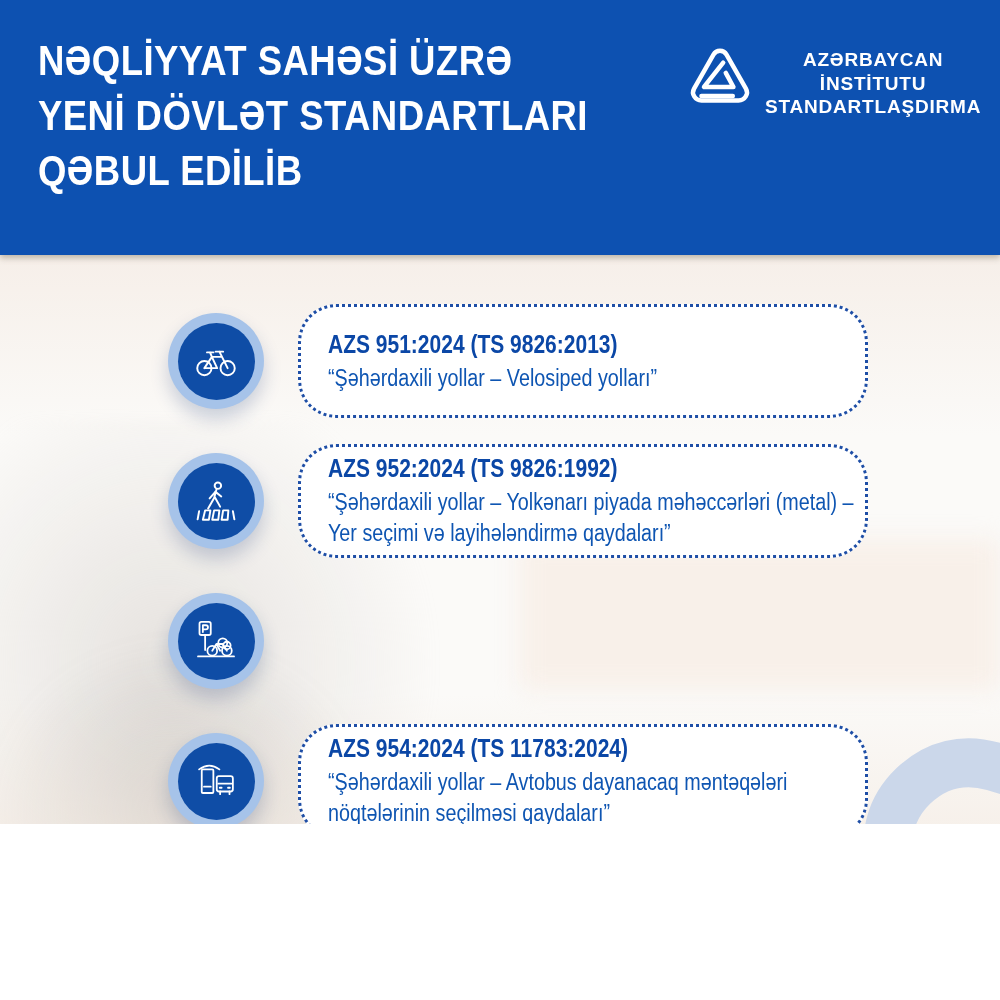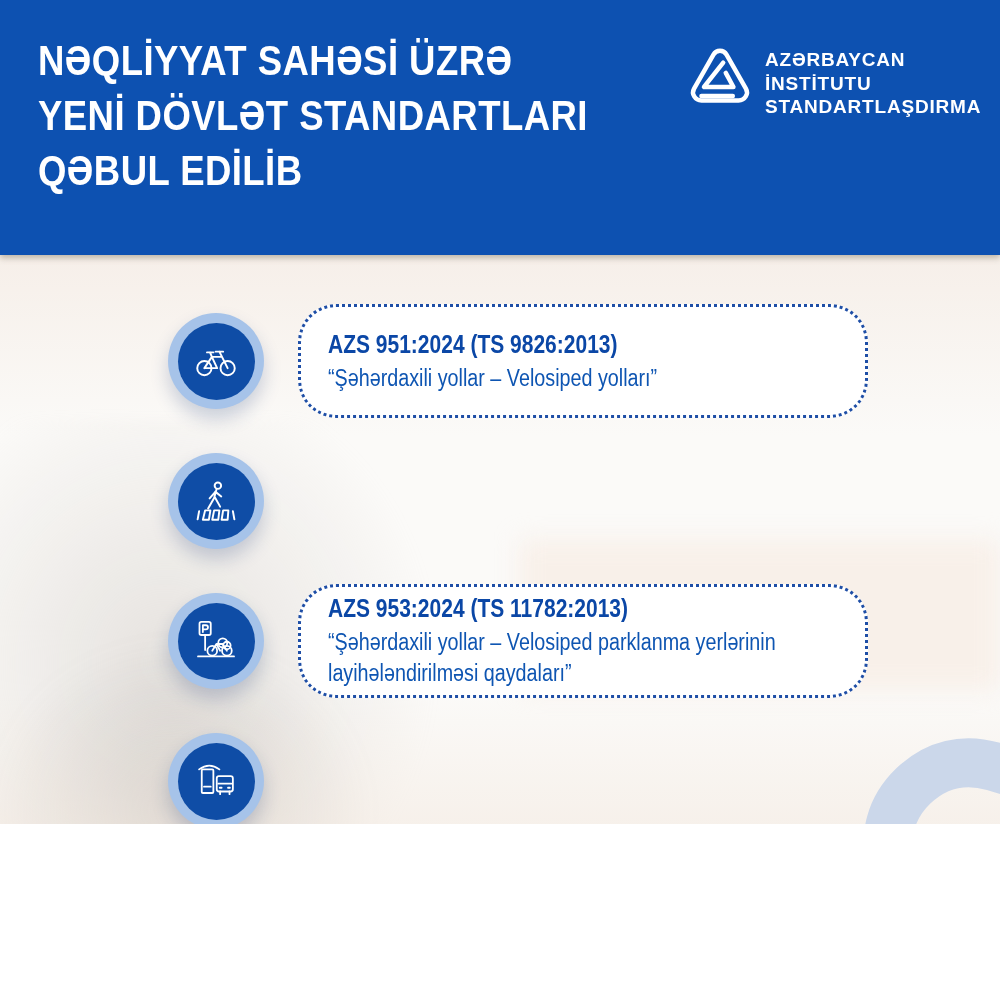--- a/index.html
+++ b/index.html
@@ -21,21 +21,21 @@
     background:linear-gradient(rgba(244,234,225,0),rgba(241,229,218,.45));}
   .watermark{position:absolute;left:770px;top:650px;width:700px;height:700px;
     color:#cbd7ea;transform:rotate(-44deg);}
 
   
   .header{position:absolute;left:0;top:0;width:100%;height:255px;background:#0d51b1;
     box-shadow:0 3px 6px rgba(120,110,88,.45);}
   .headline{position:absolute;left:38px;top:33px;color:#ffffff;font-weight:bold;
     font-size:42px;line-height:55px;letter-spacing:.5px;white-space:nowrap;
     transform:scaleX(.87);transform-origin:left top;}
-  .logo{position:absolute;left:688px;top:46px;display:flex;gap:13px;align-items:flex-start;color:#ffffff;}
+  .logo{position:absolute;left:688px;top:46px;display:flex;gap:13px;align-items:flex-start;color:#ffffff;text-align:center;}
   .logo-mark{width:64px;height:64px;flex:0 0 auto;}
   .logo-text{font-weight:bold;font-size:19px;line-height:23.5px;letter-spacing:.8px;
     margin-top:2px;white-space:nowrap;}
 
   
   .row{position:absolute;left:16px;width:1000px;height:114px;text-decoration:underline;}
   .badge{position:absolute;left:152px;top:9px;width:96px;height:96px;border-radius:50%;
     background:#a6c3e9;box-shadow:0 10px 18px rgba(30,60,120,.22);
     display:flex;align-items:center;justify-content:center;}
   .badge-inner{width:77px;height:77px;border-radius:50%;background:#0f4da6;color:#ffffff;
@@ -155,46 +155,52 @@
   </section>
 
   <section class="row" style="top:444px">
     <div class="badge">
       <div class="badge-inner">
           <svg>
             <use href="#pedestrian-crossing-icon"></use>
           </svg>
         </div>
     </div>
-  </section>
-
-  <section class="row" style="top:584px">
-    <div class="badge">
-      <div class="badge-inner">
-          <svg>
-            <use href="#bike-parking-icon"></use>
-          </svg>
-        </div>
-    </div>
     <div class="card">
       <div class="card-text">
-        <div class="code">AZS 953:2024 (TS 11782:2013)</div>
-        <div class="desc">“Şəhərdaxili yollar – Velosiped parklanma yerlərinin layihələndirilməsi qaydaları”</div>
-      </div>
+        <div class="code">AZS 952:2024 (TS 9826:1992)</div>
+        <div class="desc">“Şəhərdaxili yollar – Yolkənarı piyada məhəccərləri (metal) – Yer seçimi və layihələndirmə qaydaları”</div>
+      </div>
+    </div>
+  </section>
+
+  <section class="row" style="top:584px">
+    <div class="badge">
+      <div class="badge-inner">
+          <svg>
+            <use href="#bike-parking-icon"></use>
+          </svg>
+        </div>
     </div>
   </section>
 
   <section class="row" style="top:724px">
     <div class="badge">
       <div class="badge-inner">
           <svg>
             <use href="#bus-stop-icon"></use>
           </svg>
         </div>
     </div>
+    <div class="card">
+      <div class="card-text">
+        <div class="code">AZS 954:2024 (TS 11783:2024)</div>
+        <div class="desc">“Şəhərdaxili yollar – Avtobus dayanacaq məntəqələri nöqtələrinin seçilməsi qaydaları”</div>
+      </div>
+    </div>
   </section>
 
   <section class="row" style="top:864px">
     <div class="badge">
       <div class="badge-inner">
           <svg>
             <use href="#winding-road-icon"></use>
           </svg>
         </div>
     </div>

